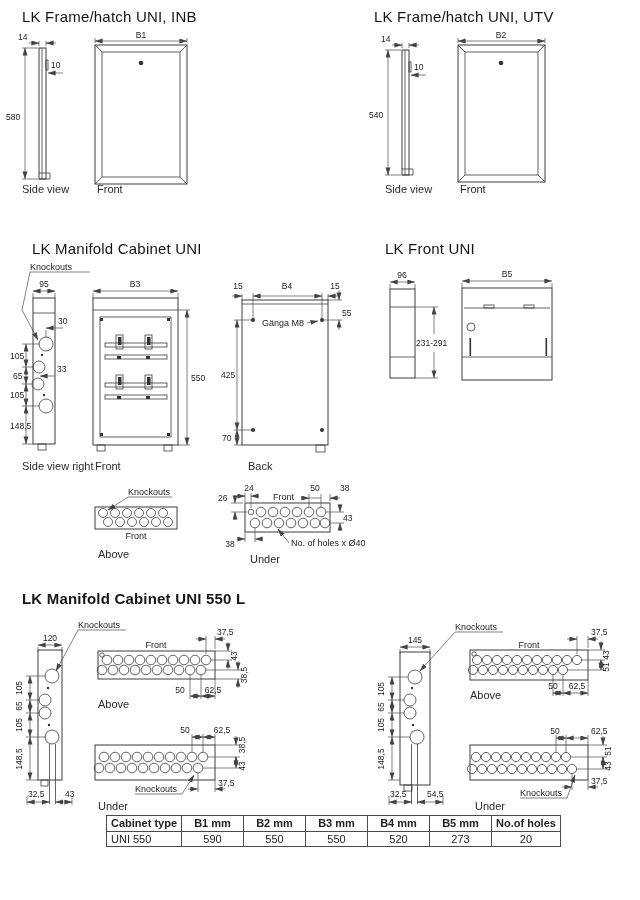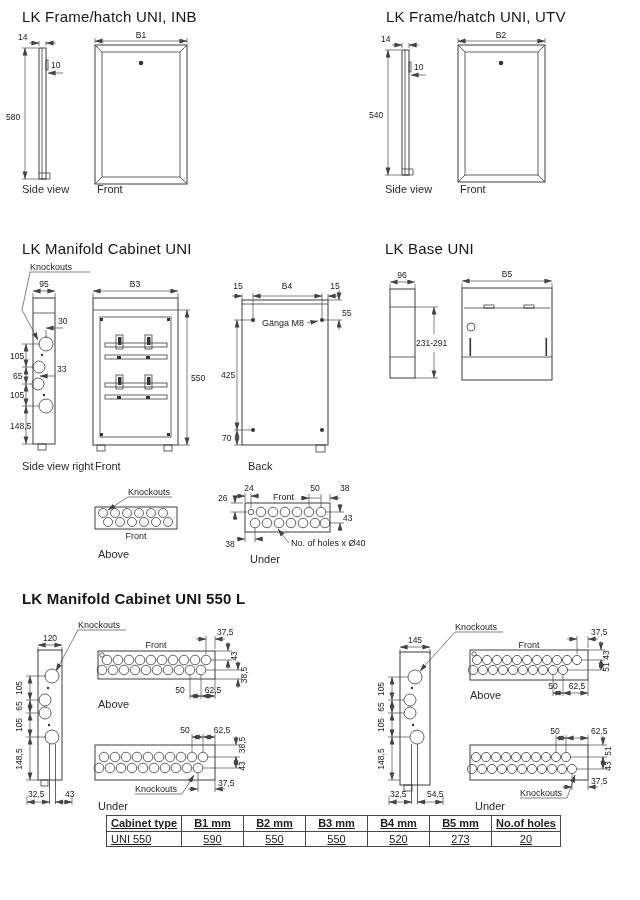--- a/index.html
+++ b/index.html
@@ -8,35 +8,35 @@
   .tt{position:absolute;font-size:15px;font-weight:500;letter-spacing:.2px;color:#161616;white-space:nowrap;}
   svg{position:absolute;overflow:visible;}
   svg text{font-family:"Liberation Sans",sans-serif;font-size:8.5px;fill:#222;}
   svg text.lb{font-size:11px;fill:#2a2a2a;}
   svg text.sm{font-size:9px;}
   .s{stroke:#3c3c3c;stroke-width:1;fill:none;}
   .s2{stroke:#3c3c3c;stroke-width:.8;fill:none;}
   .d{stroke:#4a4a4a;stroke-width:.7;fill:none;}
   .f{fill:#333;stroke:none;}
   .tbl{position:absolute;left:106px;top:815px;border-collapse:collapse;font-size:11px;color:#222;}
-  .tbl td,.tbl th{border:1px solid #4a4a4a;height:14.6px;padding:0 4px;text-align:center;font-weight:normal;white-space:nowrap;text-decoration:underline;}
+  .tbl td,.tbl th{border:1px solid #4a4a4a;height:14.6px;padding:0 4px;text-align:center;font-weight:normal;white-space:nowrap;}
   .tbl th{font-weight:bold;}
   .tbl .c0{text-align:left;width:58px;}
   .tbl .cn{width:53px;}
   .tbl .cl{width:56px;}
 </style>
 </head>
 <body>
 
 <div class="page">
 
   <div class="tt" style="left:22px;top:8px;">LK Frame/hatch UNI, INB</div>
-  <div class="tt" style="left:386px;top:8px;">LK Frame/hatch UNI, UTV</div>
-  <div class="tt" style="left:22px;top:240px;text-align:center;">LK Manifold Cabinet UNI</div>
-  <div class="tt" style="left:385px;top:240px;">LK Base UNI</div>
+  <div class="tt" style="left:374px;top:8px;">LK Frame/hatch UNI, UTV</div>
+  <div class="tt" style="left:32px;top:240px;text-align:center;">LK Manifold Cabinet UNI</div>
+  <div class="tt" style="left:385px;top:240px;">LK Front UNI</div>
   <div class="tt" style="left:22px;top:590px;font-weight:bold;">LK Manifold Cabinet UNI 550 L</div>
 
   <svg style="left:5px;top:32px;" width="200" height="172">
     <defs>
       <marker id="mA" markerWidth="8" markerHeight="6" refX="7.6" refY="2.5" orient="auto-start-reverse" markerUnits="userSpaceOnUse">
         <path d="M0,0 L8,2.5 L0,5 Z" fill="#444"></path>
       </marker>
     </defs>
     <g>
       <rect class="s" x="34" y="16" width="7" height="131"></rect>

